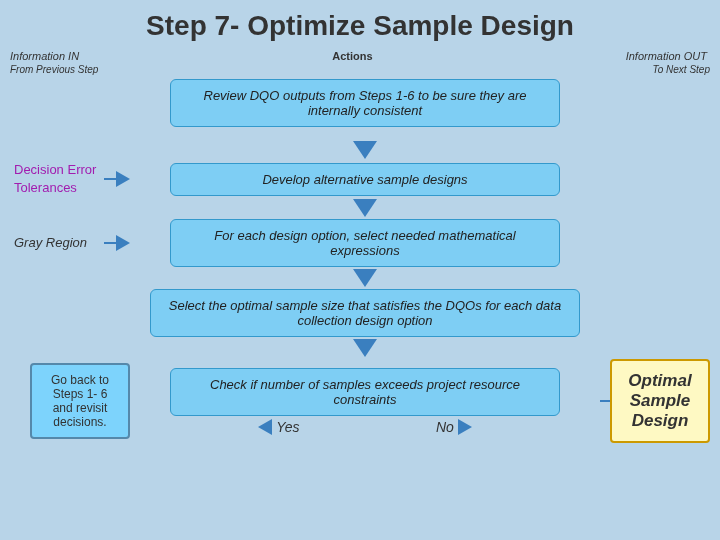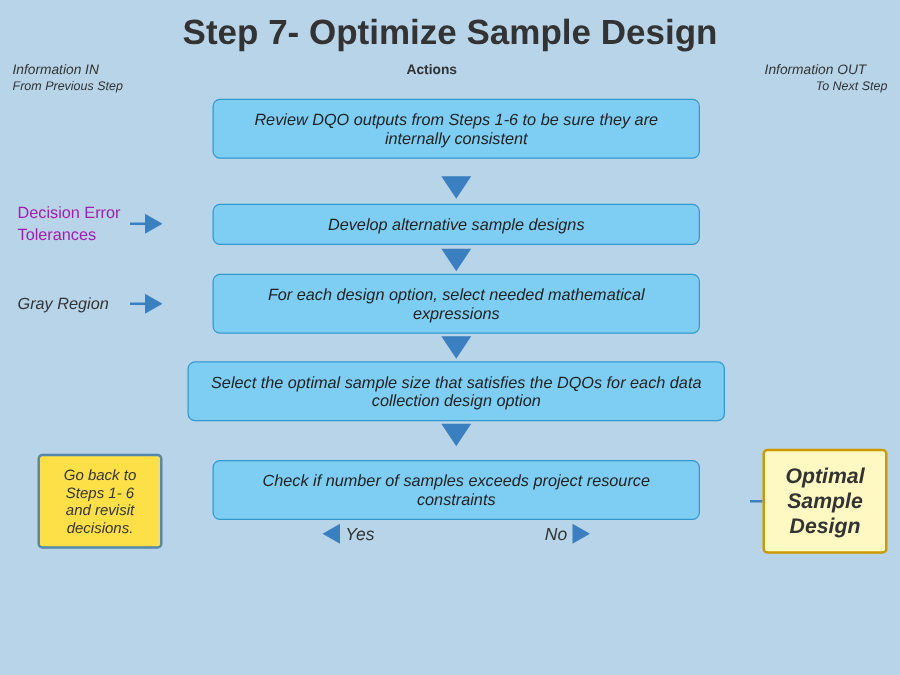--- a/index.html
+++ b/index.html
@@ -15,21 +15,21 @@
       text-align: center;
       font-size: 28px;
       font-weight: bold;
       color: #333;
       padding: 10px 0 6px 0;
     }
     
     .header-row {
       display: flex;
       width: 100%;
-      padding: 2px 27px 2px 10px;
+      padding: 2px 13px 2px 10px;
       justify-content: space-between;
     }
     .header-left, .header-right {
       font-size: 11px;
       color: #333;
       font-style: italic;
     }
     .header-center {
       font-size: 11px;
       color: #333;
@@ -85,26 +85,25 @@
     .arrow-left-small {
       width: 0;
       height: 0;
       border-top: 8px solid transparent;
       border-bottom: 8px solid transparent;
       border-right: 14px solid #3a7fbf;
     }
 
     
     .go-back-box {
-      background: #fde047;
+      background: #7dd3fc;
       border: 2px solid #5588aa;
       border-radius: 4px;
       font-size: 12px;
       color: #333;
-      font-style: italic;
       text-align: center;
       padding: 8px 6px;
       width: 100px;
     }
 
     
     .optimal-box {
       background: #fef9c3;
       border: 2px solid #cc9900;
       border-radius: 4px;

